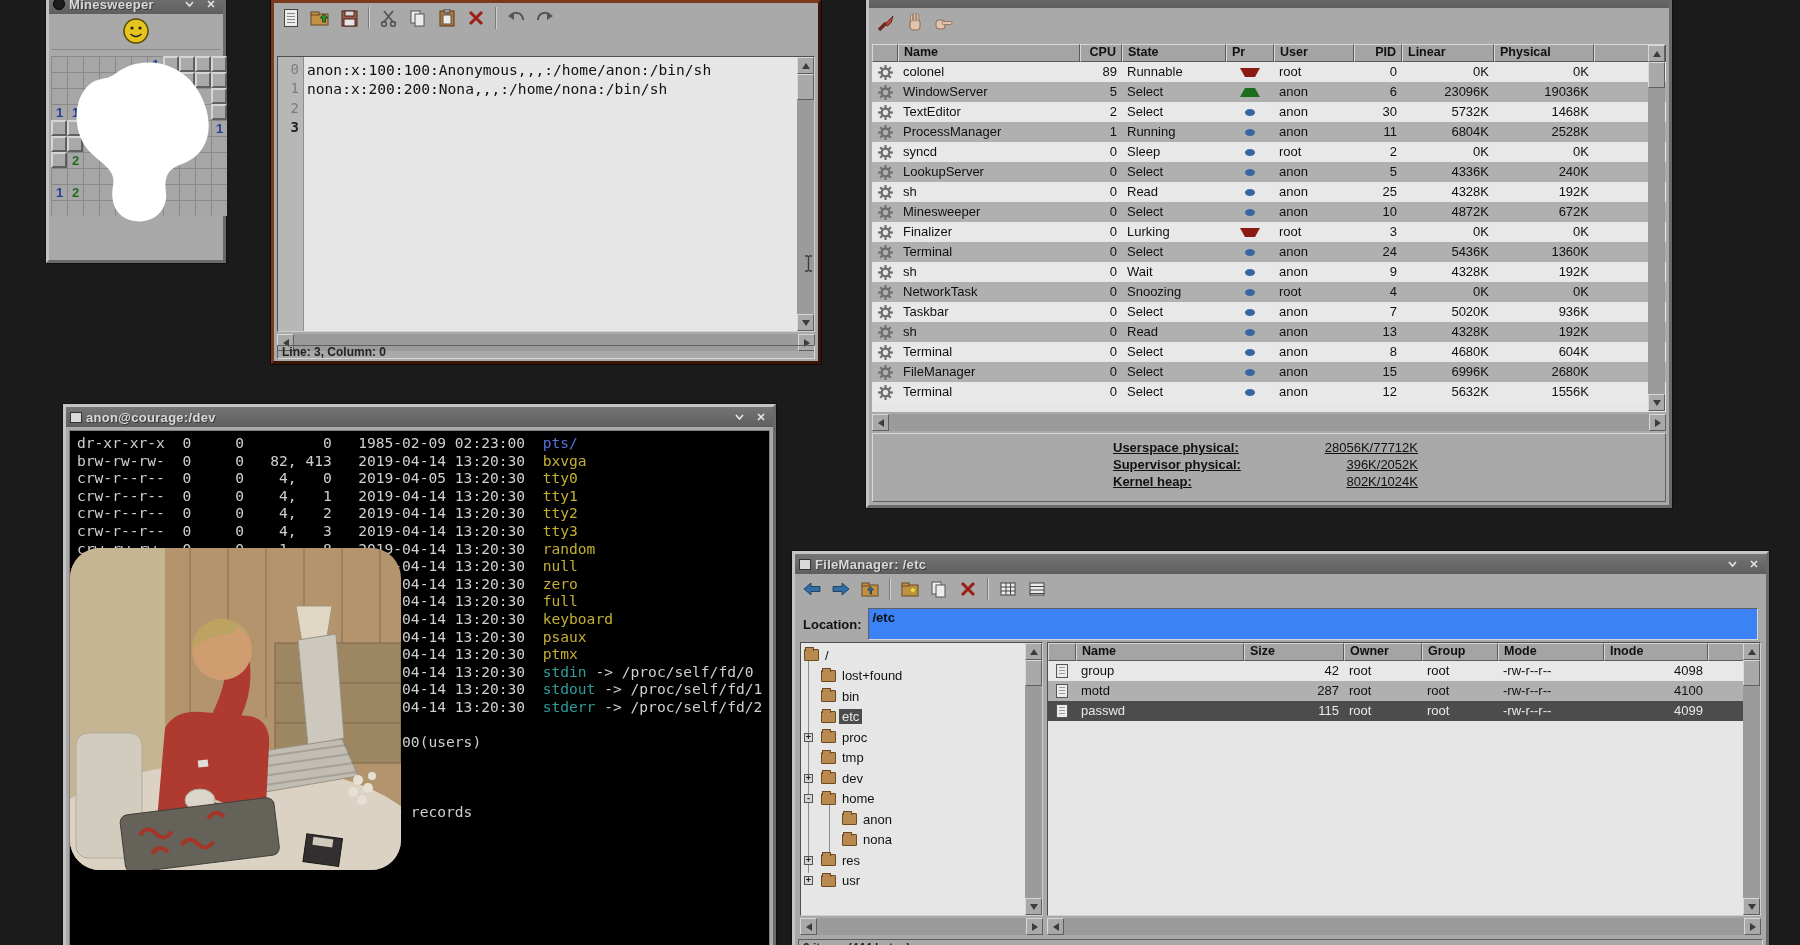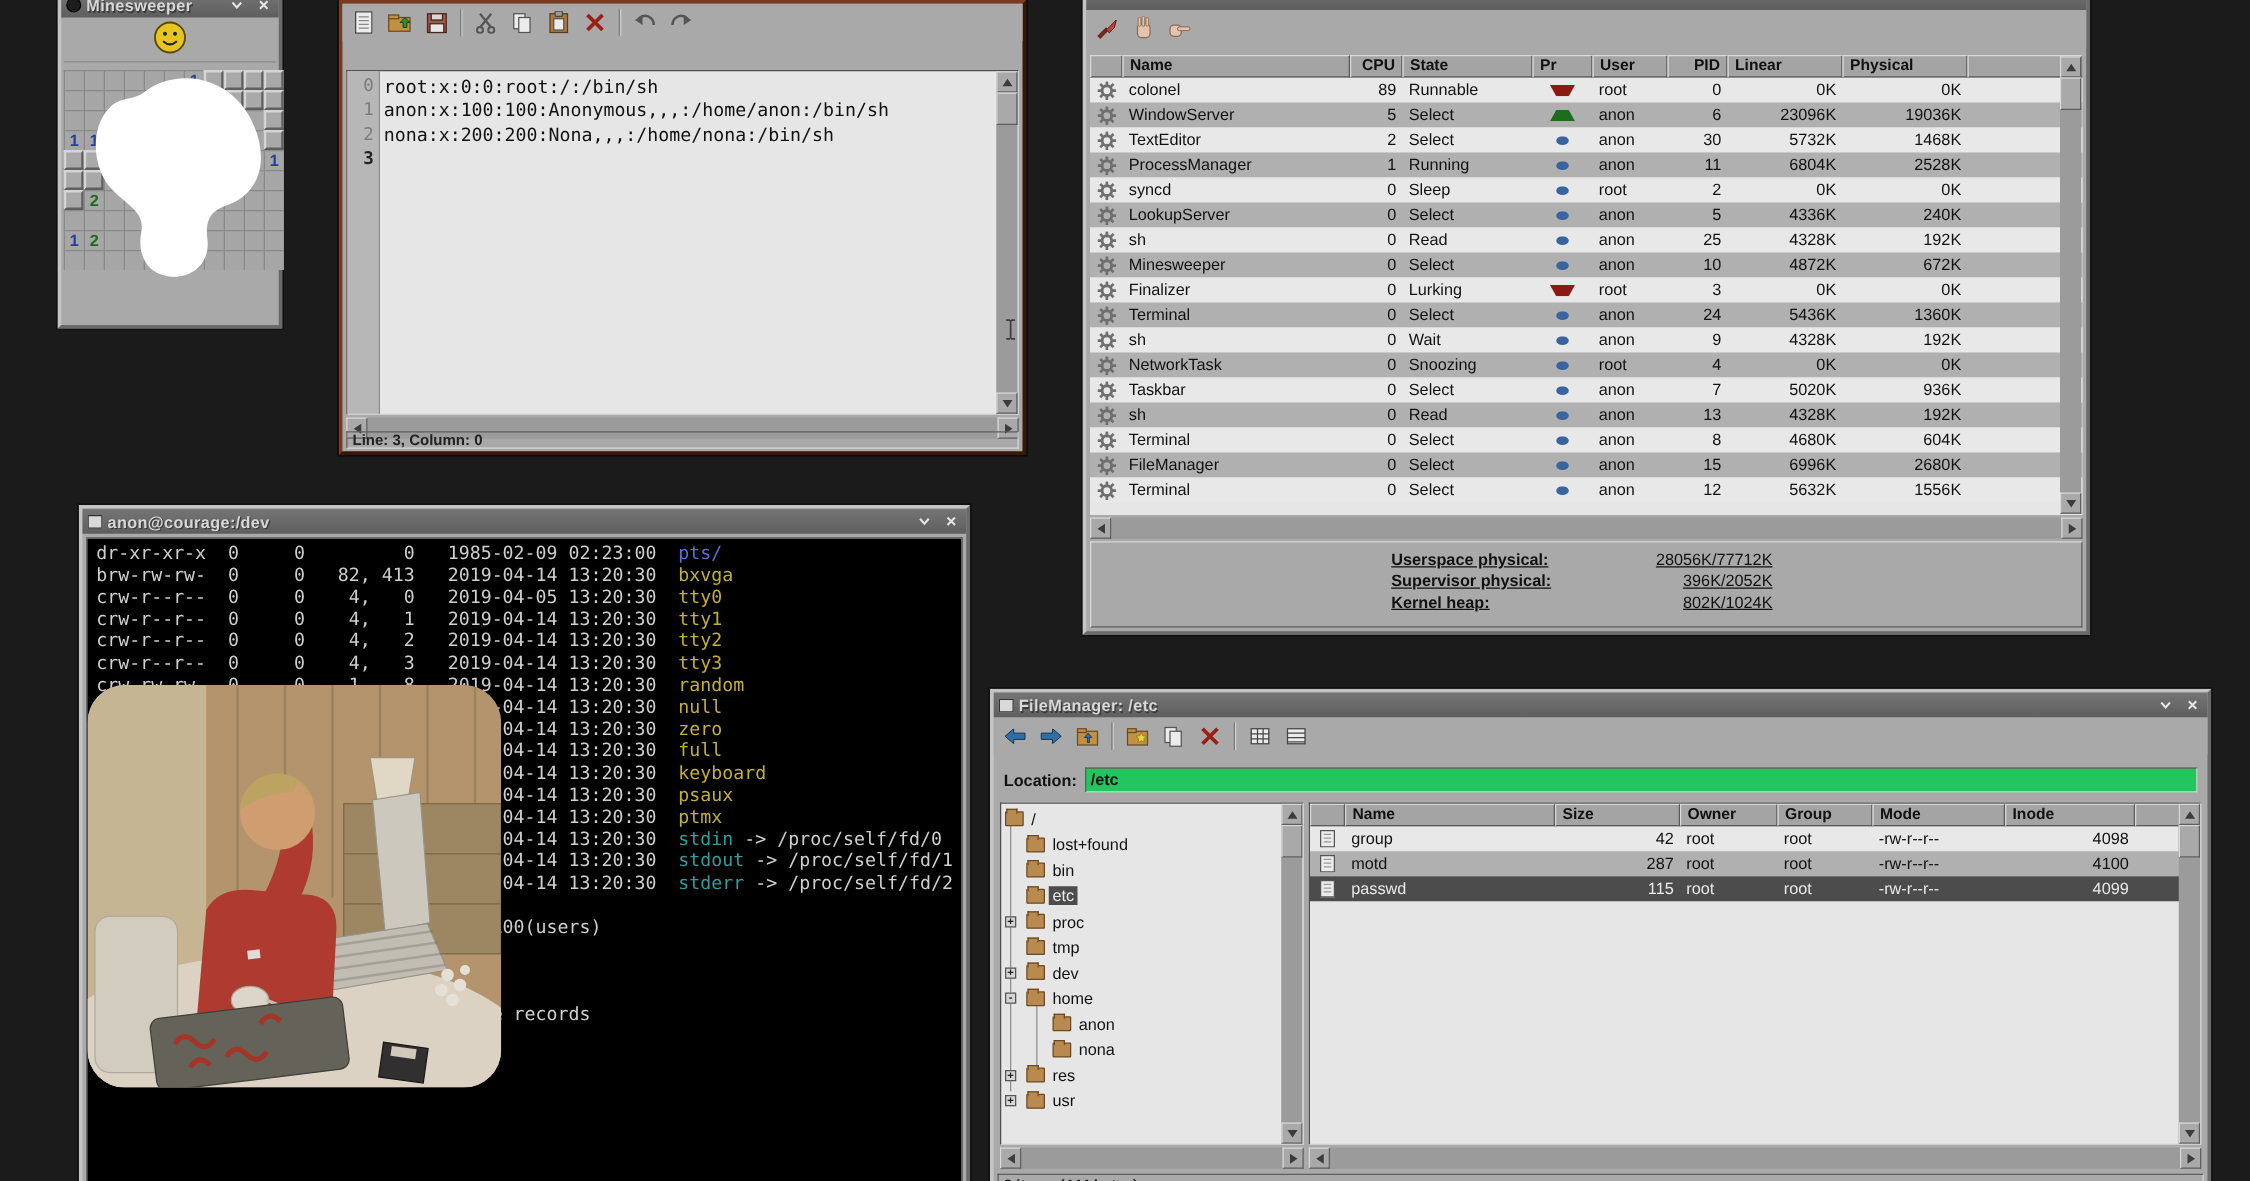--- a/index.html
+++ b/index.html
@@ -89,39 +89,39 @@
   .pm-hdr{display:flex;height:18px;}
   .pm-hdr span{background:#a4a4a4;border:1px solid;border-color:#d8d8d8 #5a5a5a #5a5a5a #d8d8d8;
     font-size:12.5px;font-weight:bold;color:#111;padding:0 5px;line-height:15px;flex:none;overflow:hidden;}
   .pm-row{display:flex;height:20px;align-items:center;}
   .pm-row span{flex:none;font-size:13px;color:#111;padding:0 5px;white-space:nowrap;overflow:hidden;line-height:20px;}
   .pm-row:nth-child(odd){background:#e8e8e8;}
   .pm-row:nth-child(even){background:var(--stripe);}
   .cw-icon{width:26px;display:flex;align-items:center;justify-content:center;}
   .cw-name{width:182px;} .cw-cpu{width:42px;text-align:right;} .cw-state{width:104px;}
   .cw-pr{width:48px;display:flex;align-items:center;justify-content:center;}
-  .cw-user{width:60px;} .cw-pid{width:48px;text-align:right;}
+  .cw-user{width:80px;} .cw-pid{width:48px;text-align:right;}
   .cw-lin{width:92px;text-align:right;} .cw-phy{width:100px;text-align:right;}
   .cw-fill{flex:1 1 auto !important;}
   .pr-dot{width:7px;height:7px;border-radius:50%;background:#38659e;}
   .pr-up{width:0;height:0;border-left:5px solid transparent;border-right:5px solid transparent;border-bottom:9px solid #1c6e1c;}
   .pr-down{width:0;height:0;border-left:5px solid transparent;border-right:5px solid transparent;border-top:9px solid #8c1a14;}
   #pm-vsb{right:4px;top:57px;height:366px;}
   #pm-hsb{left:3px;right:3px;top:426px;}
   #pm-stats{position:absolute;left:3px;right:3px;top:445px;bottom:3px;
     border:1px solid;border-color:#d8d8d8 #5f5f5f #5f5f5f #d8d8d8;padding:6px 0 0 240px;}
   .stat-row{display:flex;height:17px;font-size:13px;color:#111;text-decoration:underline;}
   .stat-row .sl{width:200px;font-weight:bold;}
   .stat-row .sv{width:105px;text-align:right;}
 
   
   #win-fm{left:792px;top:551px;width:977px;height:410px;z-index:2;}
   #fm-loc{position:absolute;left:3px;top:56px;right:3px;height:28px;display:flex;align-items:center;gap:6px;padding:0 5px;}
   #fm-loc .loc-label{font-size:13px;font-weight:bold;color:#111;}
-  #fm-loc .loc-field{flex:1;height:20px;background:#22c55e;border:1px solid;
+  #fm-loc .loc-field{flex:1;height:32px;background:#3b82f6;border:1px solid;
     border-color:#5f5f5f #d8d8d8 #d8d8d8 #5f5f5f;font-size:13px;color:#111;padding:1px 4px;font-weight:bold;}
   #fm-tree{position:absolute;left:5px;top:88px;width:243px;bottom:42px;background:var(--field);
     border:1px solid;border-color:#4f4f4f #cfcfcf #cfcfcf #4f4f4f;overflow:hidden;}
   #fm-tree-inner{position:absolute;left:0;top:0;right:17px;bottom:0;padding-top:2px;}
   .tree-row{height:20.5px;display:flex;align-items:center;position:relative;font-size:13px;color:#111;}
   .tree-exp{position:absolute;width:9px;height:9px;background:#d6d6d6;border:1px solid #555;
     font-size:9px;line-height:7px;text-align:center;font-weight:bold;color:#222;}
   .tree-label{padding:0 3px;white-space:nowrap;}
   .tree-label.sel{background:var(--sel);color:#e9e9e9;}
   .folder{width:15px;height:12px;background:#b98a50;border:1px solid #6b4a20;border-radius:1px;position:relative;flex:none;margin-right:3px;}
@@ -385,21 +385,20 @@
       </span>
     </div>
     <div id="edit-text-wrap">
       <div id="edit-gutter">
           <div>0</div>
           <div>1</div>
           <div>2</div>
           <div class="cur">3</div>
         </div>
       <div id="edit-lines">
-          <div>root:x:0:0:root:/:/bin/sh</div>
           <div>anon:x:100:100:Anonymous,,,:/home/anon:/bin/sh</div>
           <div>nona:x:200:200:Nona,,,:/home/nona:/bin/sh</div>
           <div> </div>
         </div>
     </div>
     <div class="vsb" id="edit-vsb">
         <span class="sb-btn">
           <span class="tri-up"></span>
         </span>
         <span class="sb-track">

